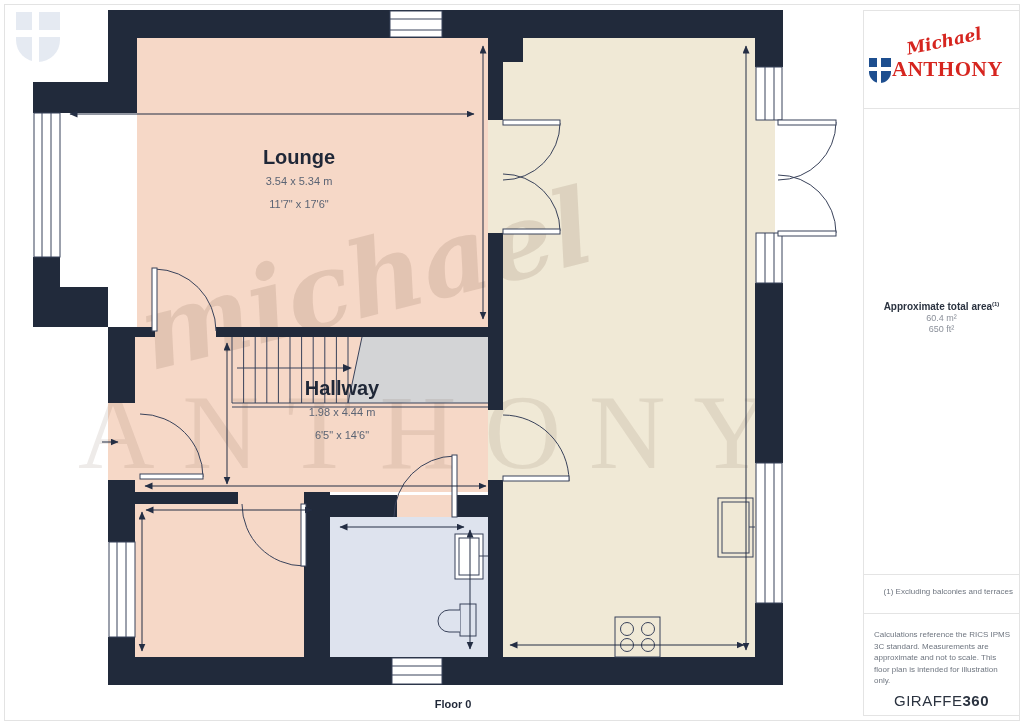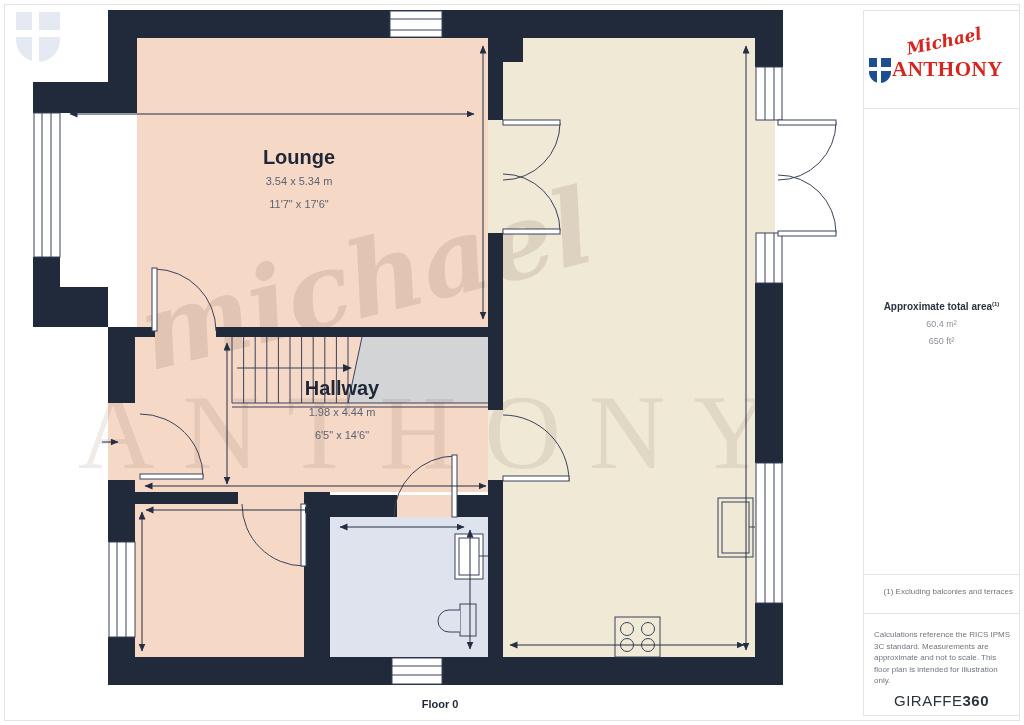--- a/index.html
+++ b/index.html
@@ -17,41 +17,41 @@
              transform:rotate(-14deg);white-space:nowrap;}
   .wm-caps{position:absolute;left:78px;top:372px;z-index:2;font-family:"Liberation Serif",serif;
            font-size:106px;font-weight:400;letter-spacing:28px;color:rgba(92,62,40,0.10);
            white-space:nowrap;}
   
   .room-label{position:absolute;z-index:10;transform:translate(-50%,-50%);text-align:center;
               white-space:nowrap;}
   .rname{font-size:20px;font-weight:700;color:#1f2737;line-height:26px;}
   .rdim{font-size:11px;color:#5b6474;line-height:23px;}
   
-  .floor-label{position:absolute;left:440px;top:698px;transform:translateX(-50%);z-index:10;
+  .floor-label{position:absolute;left:453px;top:698px;transform:translateX(-50%);z-index:10;
                font-size:11px;font-weight:700;color:#1f2737;}
   
   .sidebar{position:absolute;left:863px;top:10px;width:157px;height:706px;background:#fff;
            border:1px solid #e4e4e4;z-index:50;box-sizing:border-box;}
   .sb-divider{position:absolute;left:0;width:100%;height:1px;background:#e4e4e4;}
   .logo{position:absolute;left:0;top:20px;width:100%;height:70px;}
   .logo-shield{position:absolute;left:5px;top:27px;width:22px;height:25px;background:#1d4e8f;
                border-radius:0 0 11px 11px;}
   .logo-shield:before{content:"";position:absolute;left:8px;top:0;width:4px;height:100%;background:#fff;}
   .logo-shield:after{content:"";position:absolute;left:0;top:9px;width:100%;height:4px;background:#fff;}
   .logo-script{position:absolute;left:30px;top:0px;width:100px;text-align:center;
                font-family:"DejaVu Serif",serif;font-style:italic;font-weight:700;font-size:17px;
                color:#d6251f;transform:rotate(-12deg);}
   .logo-caps{position:absolute;left:28px;top:26px;width:128px;text-align:left;
              font-family:"Liberation Serif",serif;font-weight:700;font-size:21px;
              letter-spacing:0.5px;color:#d6251f;}
   .sb-area{position:absolute;left:0;top:290px;width:100%;text-align:center;}
   .sb-area-title{font-size:10px;font-weight:700;color:#2b3340;}
   .sb-area-title sup{font-size:6px;}
-  .sb-area-val{font-size:9px;color:#8b909a;margin-top:7px;}
+  .sb-area-val{font-size:9px;color:#8b909a;margin-top:1px;}
   .sb-note{position:absolute;left:8px;top:576px;width:141px;text-align:right;font-size:8px;
            color:#6f7680;}
   .sb-disclaimer{position:absolute;left:10px;top:618px;width:137px;font-size:8px;
                  line-height:11.5px;color:#6f7680;}
   .sb-brand{position:absolute;left:0;top:681px;width:100%;text-align:center;font-size:15px;
             color:#2b3340;letter-spacing:0.5px;}
   .sb-brand b{font-weight:700;}
 </style>
 </head>
 <body>

